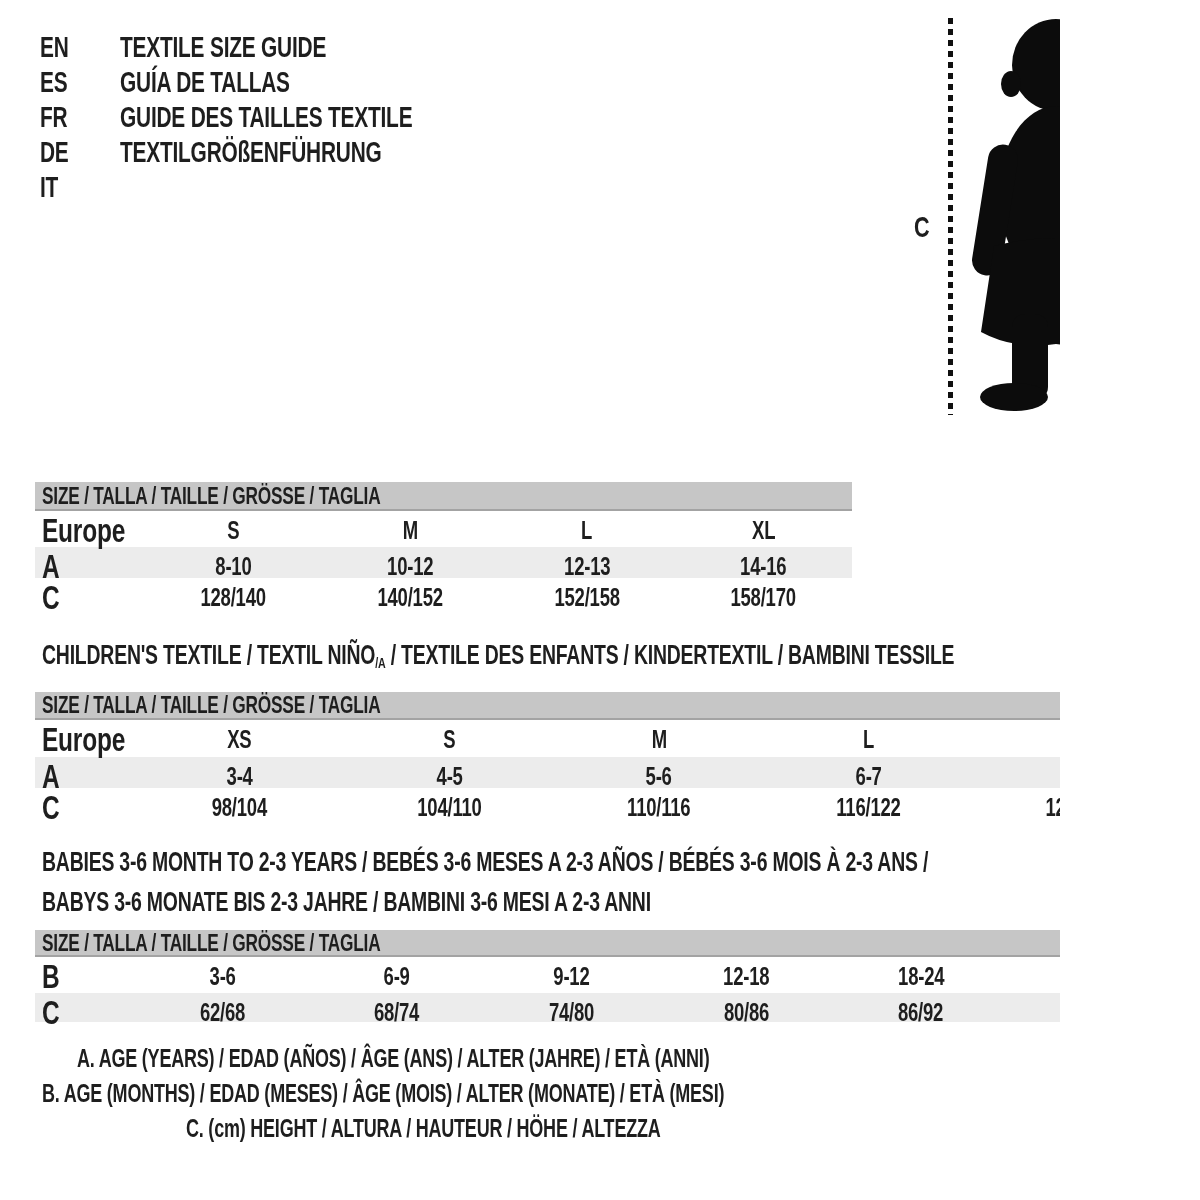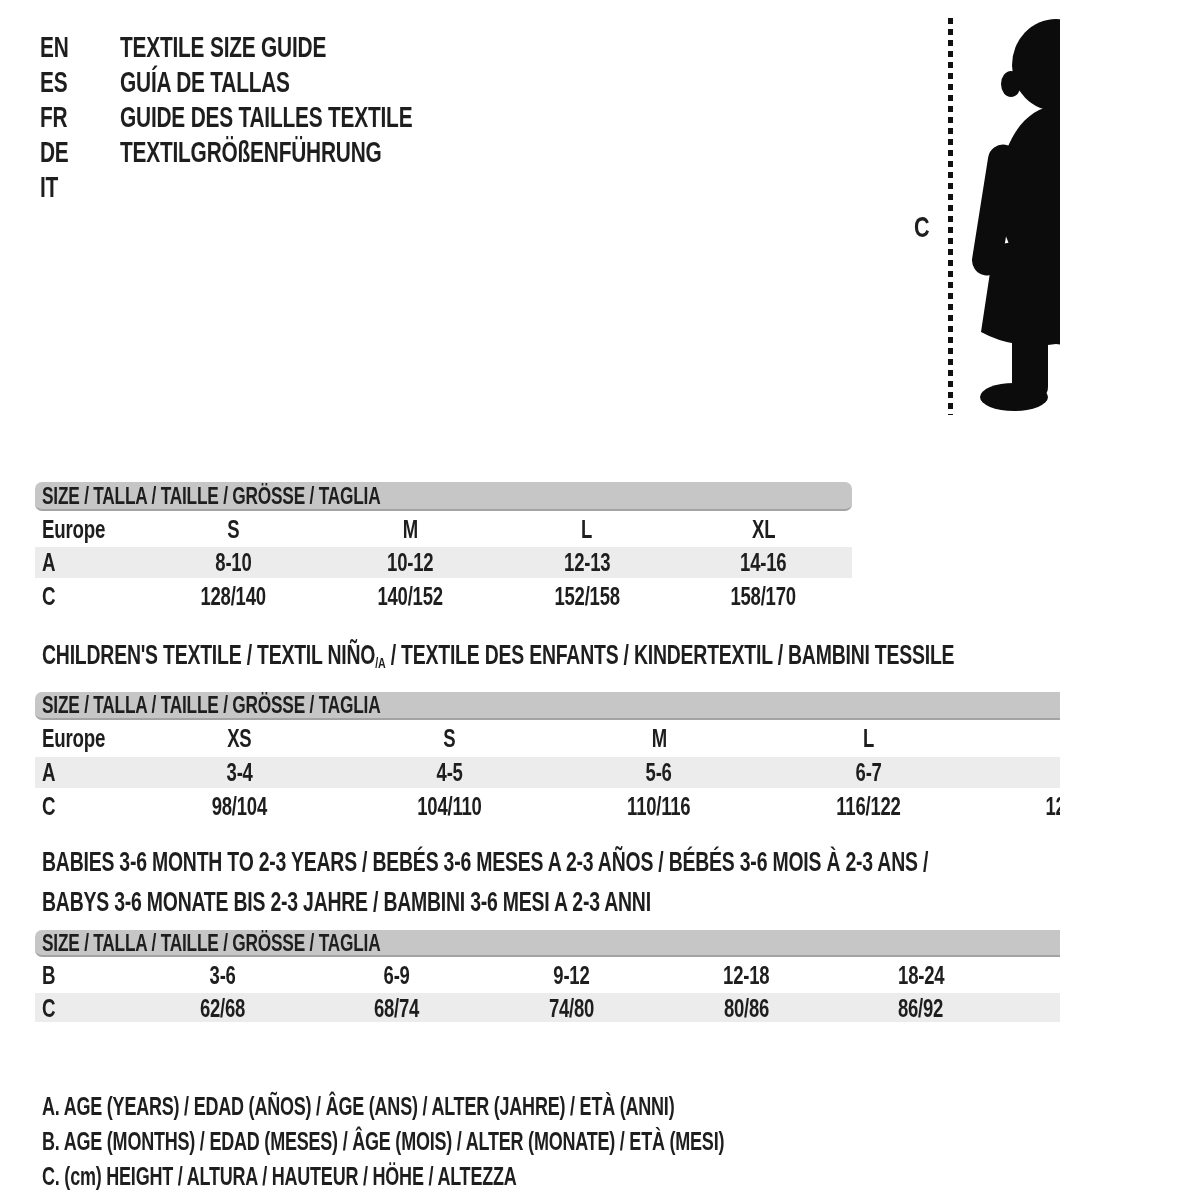--- a/index.html
+++ b/index.html
@@ -15,24 +15,24 @@
   .lang-code{width:80px;font-size:29px;}
   .lang-label{font-size:29px;text-align:right;}
 
   
   .measure-line{position:absolute;left:948px;top:18px;width:5px;height:397px;
     background:repeating-linear-gradient(to bottom,#101010 0 6px,transparent 6px 11px);}
   .measure-label{position:absolute;left:914px;top:210px;font-size:30px;}
 
   
   .size-table{position:absolute;left:35px;}
-  .bar{background:#c6c6c6;border-bottom:2px solid #a3a3a3;display:flex;align-items:center;padding-left:7px;box-sizing:border-box;border-radius:7px;}
+  .bar{background:#c6c6c6;border-bottom:2px solid #a3a3a3;display:flex;align-items:center;padding-left:7px;box-sizing:border-box;}
   .bar .cond{font-size:24px;}
   .trow{display:grid;align-items:center;}
-  .trow .lbl{padding-left:7px;font-size:26px;text-decoration:underline;}
+  .trow .lbl{padding-left:7px;font-size:34px;text-decoration:underline;}
   .trow .cell{text-align:center;font-size:25px;}
   .rg{background:#ececec;}
   .junior .trow{grid-template-columns:110px repeat(4,1fr);}
   .children .trow{grid-template-columns:100px repeat(5,1fr);}
   .babies .trow{grid-template-columns:100px repeat(6,1fr);}
 
   .section-title{position:absolute;left:42px;font-size:27px;}
   .sub{font-size:0.55em;vertical-align:-0.28em;}
 
   .legend-line{height:35px;font-size:25px;}
@@ -164,19 +164,19 @@
       <div class="lbl"><span class="cond">C</span></div>
       <div class="cell"><span class="cond-c">62/68</span></div>
       <div class="cell"><span class="cond-c">68/74</span></div>
       <div class="cell"><span class="cond-c">74/80</span></div>
       <div class="cell"><span class="cond-c">80/86</span></div>
       <div class="cell"><span class="cond-c">86/92</span></div>
       <div class="cell"><span class="cond-c">92/98</span></div>
     </div>
   </div>
 
-  <div class="abs" style="left:42px;top:1092px;">
+  <div class="abs" style="left:42px;top:1044px;text-align:center;">
     <div class="legend-line"><span class="cond">A. AGE (YEARS) / EDAD (AÑOS) / ÂGE (ANS) / ALTER (JAHRE) / ETÀ (ANNI)</span></div>
     <div class="legend-line"><span class="cond">B. AGE (MONTHS) / EDAD (MESES) / ÂGE (MOIS) / ALTER (MONATE) / ETÀ (MESI)</span></div>
     <div class="legend-line"><span class="cond">C. (cm) HEIGHT / ALTURA / HAUTEUR / HÖHE / ALTEZZA</span></div>
   </div>
 
 </div>
 
 </body></html>

